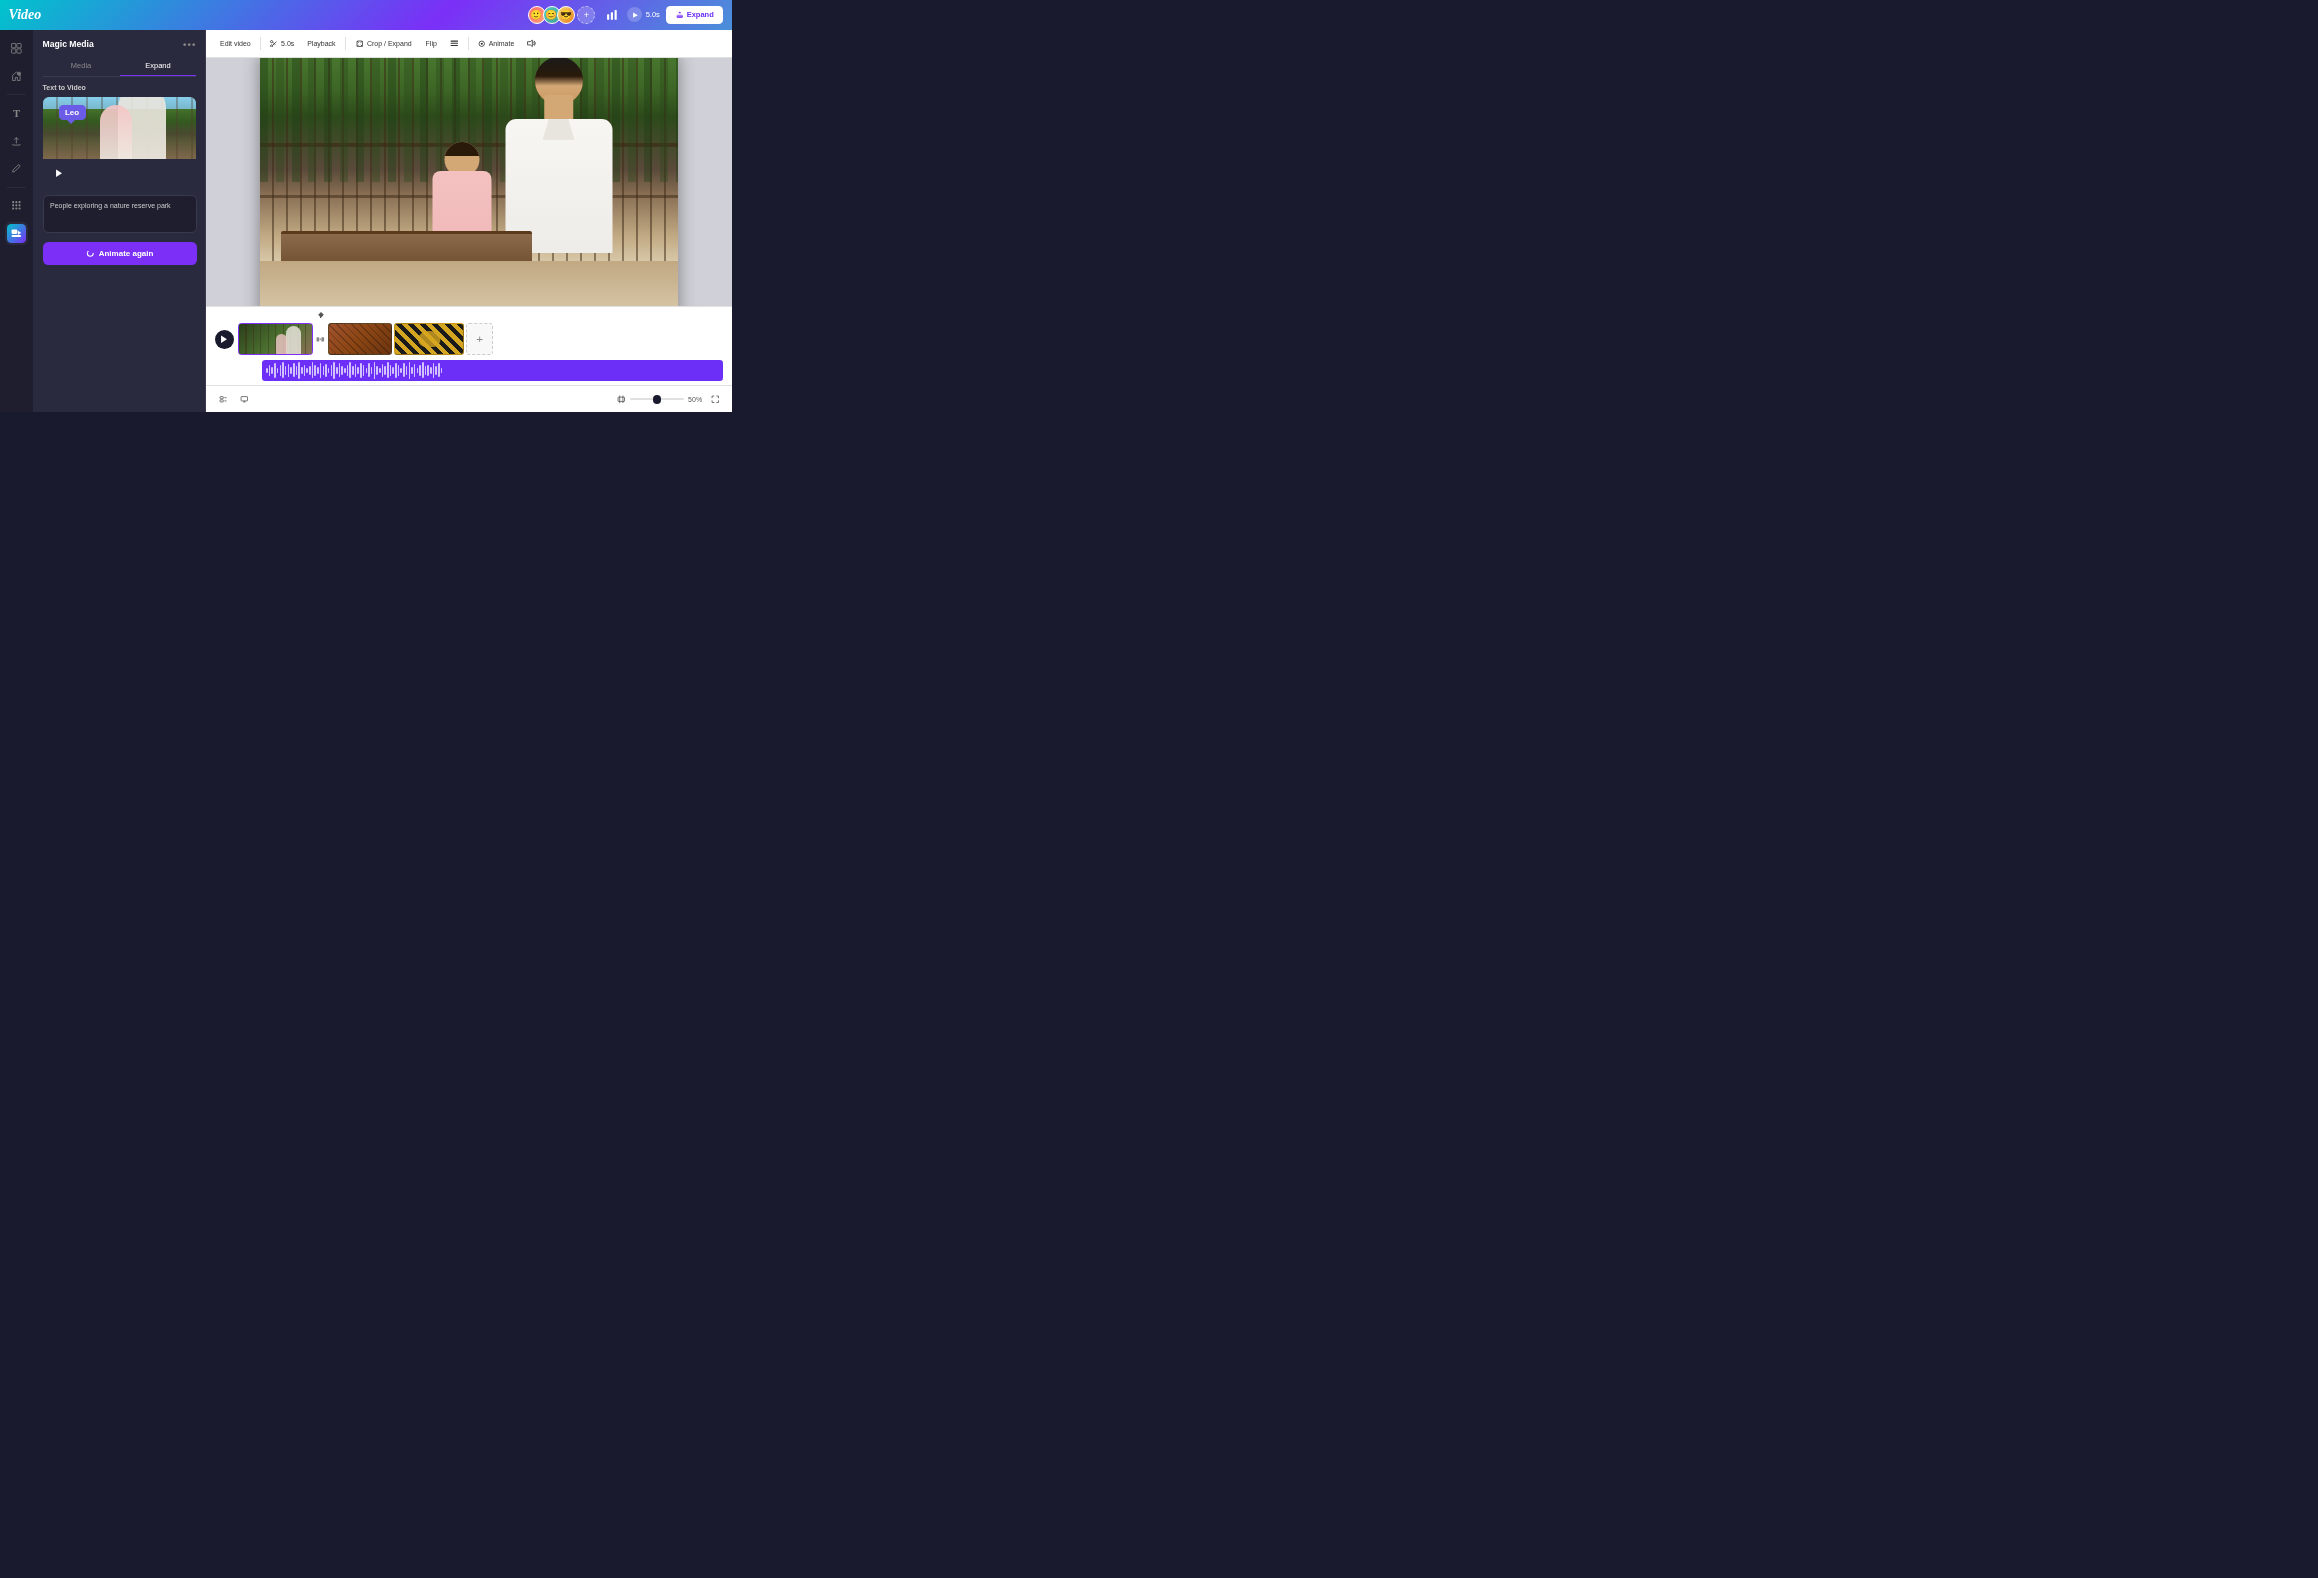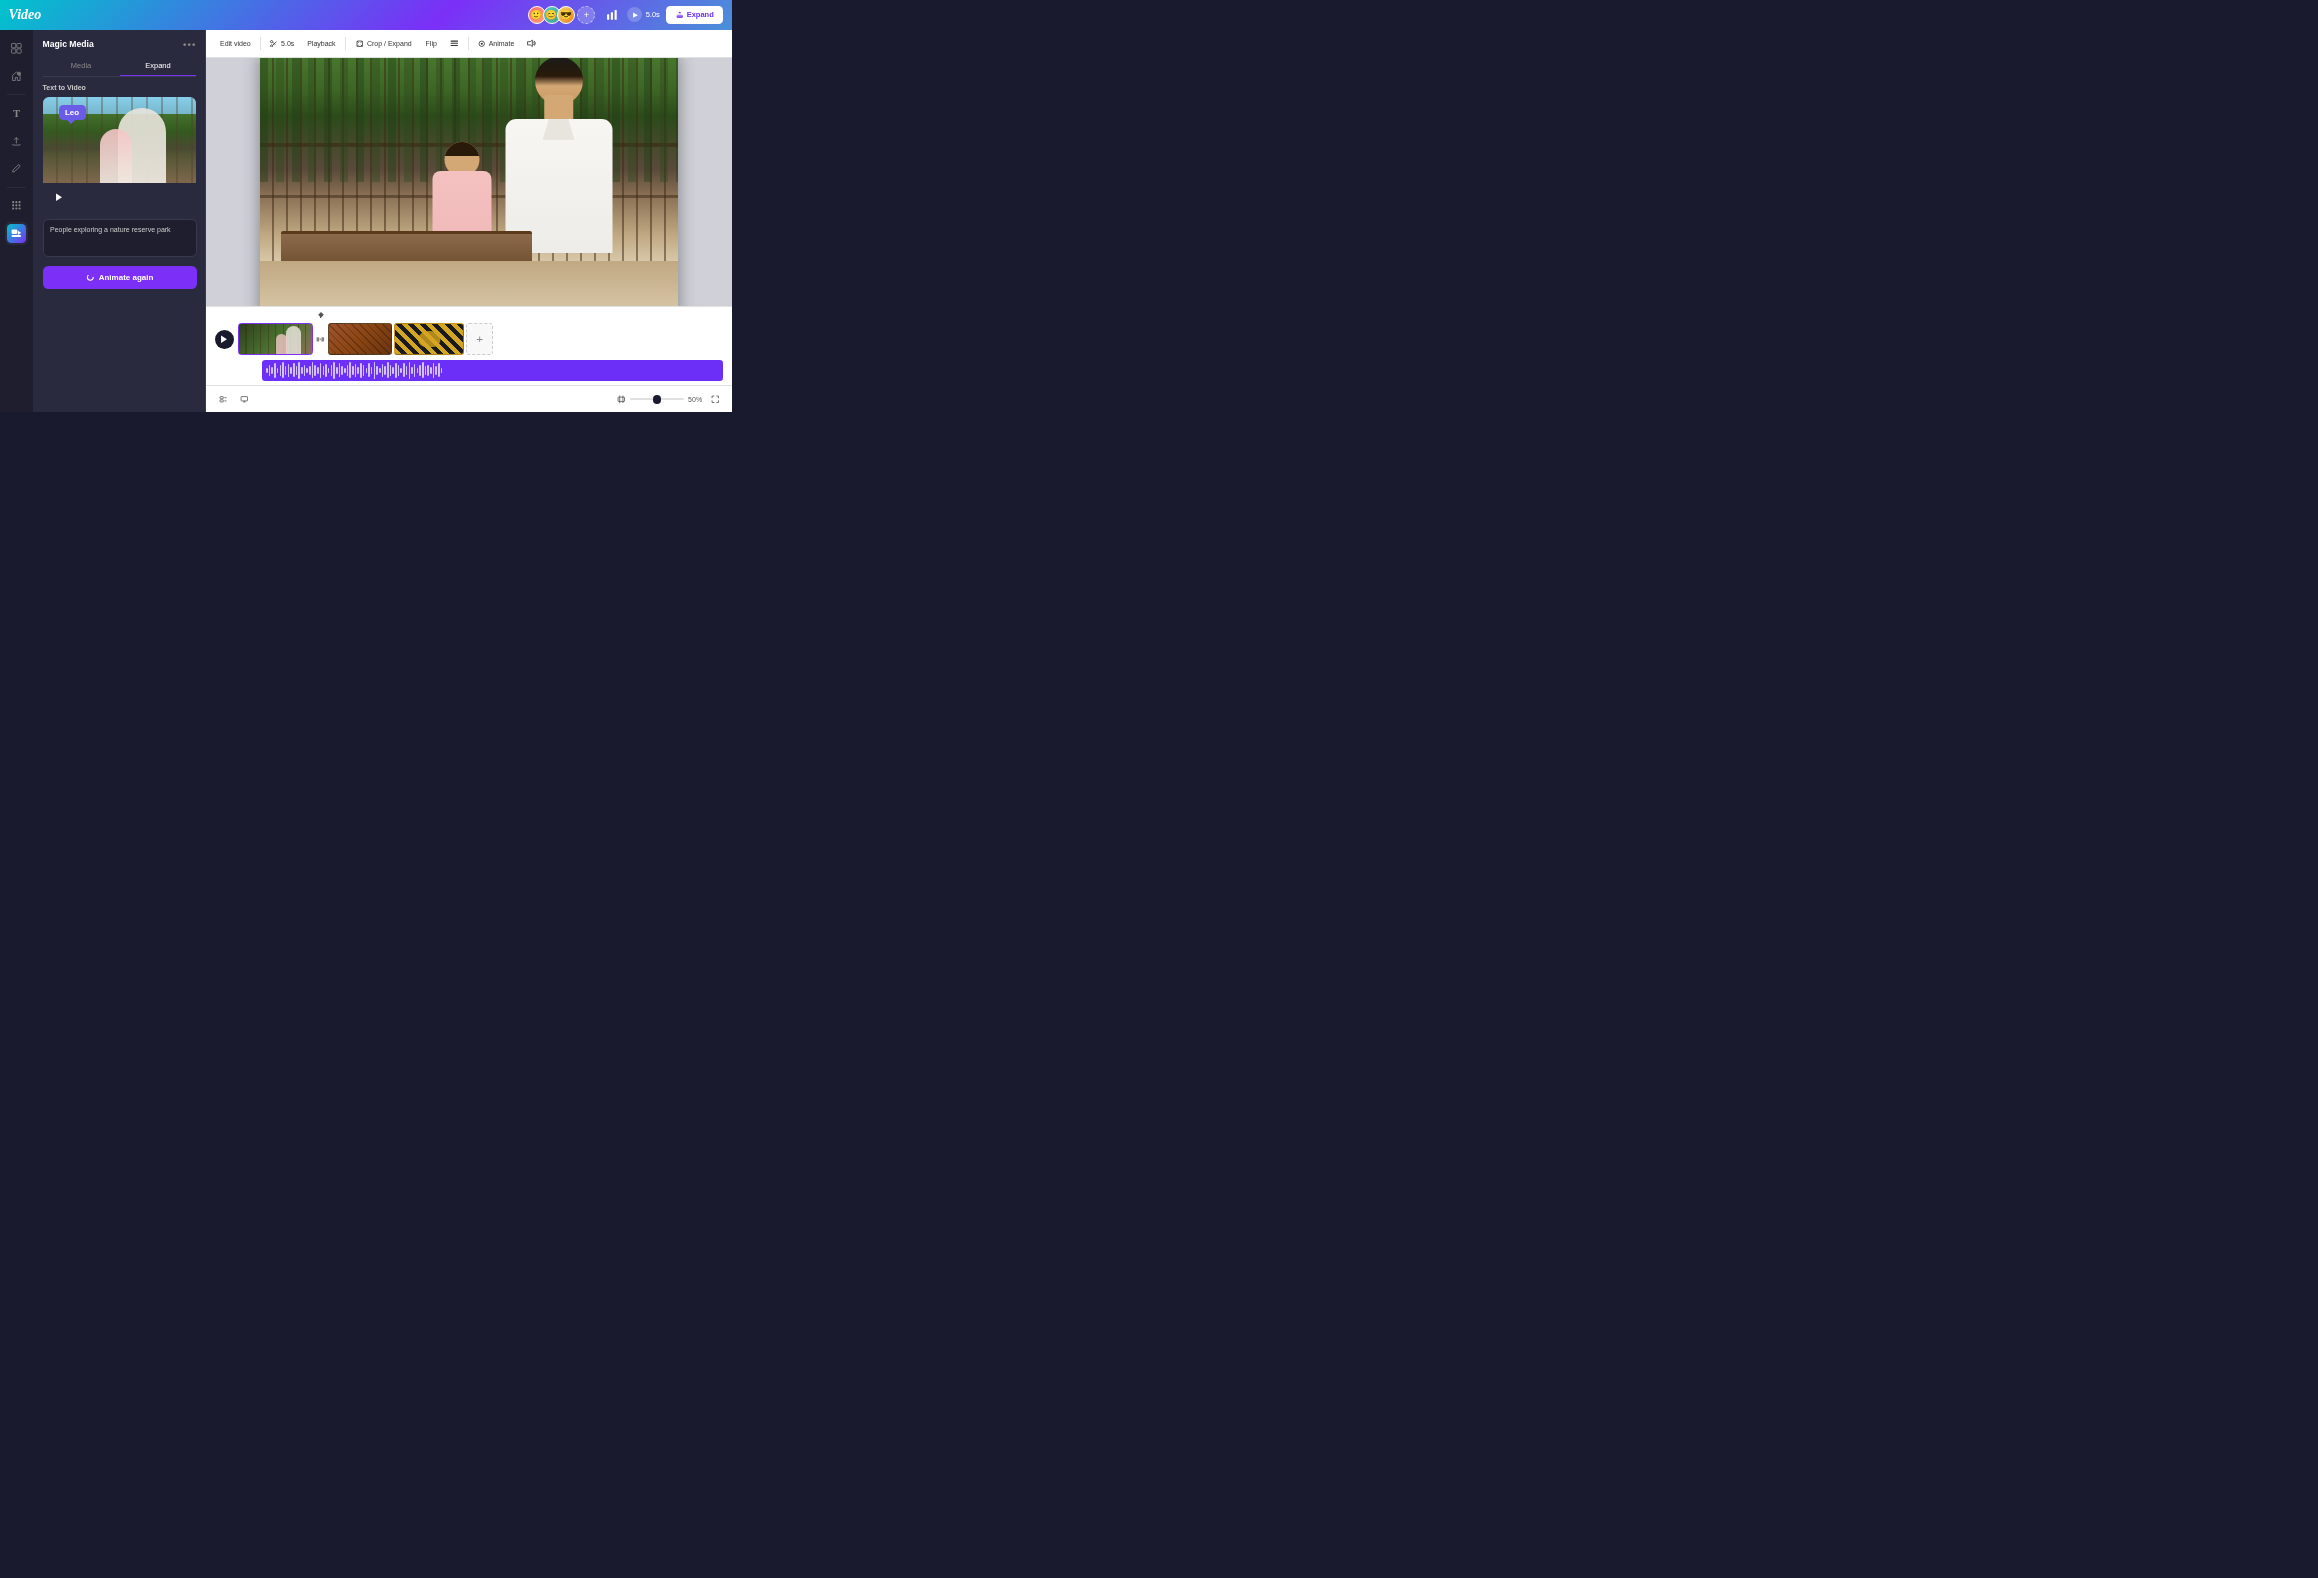--- a/index.html
+++ b/index.html
@@ -209,21 +209,21 @@
     
     .video-preview-card {
       margin: 0 8.6px;
       background: #3a3a4e;
       border-radius: 6.4px;
       overflow: hidden;
       position: relative;
     }
     .video-thumbnail {
       width: 100%;
-      height: 86px;
+      height: 62px;
       background: #555;
       position: relative;
       overflow: hidden;
     }
     
     .nature-bg {
       position: absolute;
       inset: 0;
       background: 
         linear-gradient(180deg, #87ceeb 0%, #87ceeb 20%, #4a7c2f 20%, #3d6b25 40%, #5a4a3a 60%, #8b7355 80%, #c4a882 100%);

